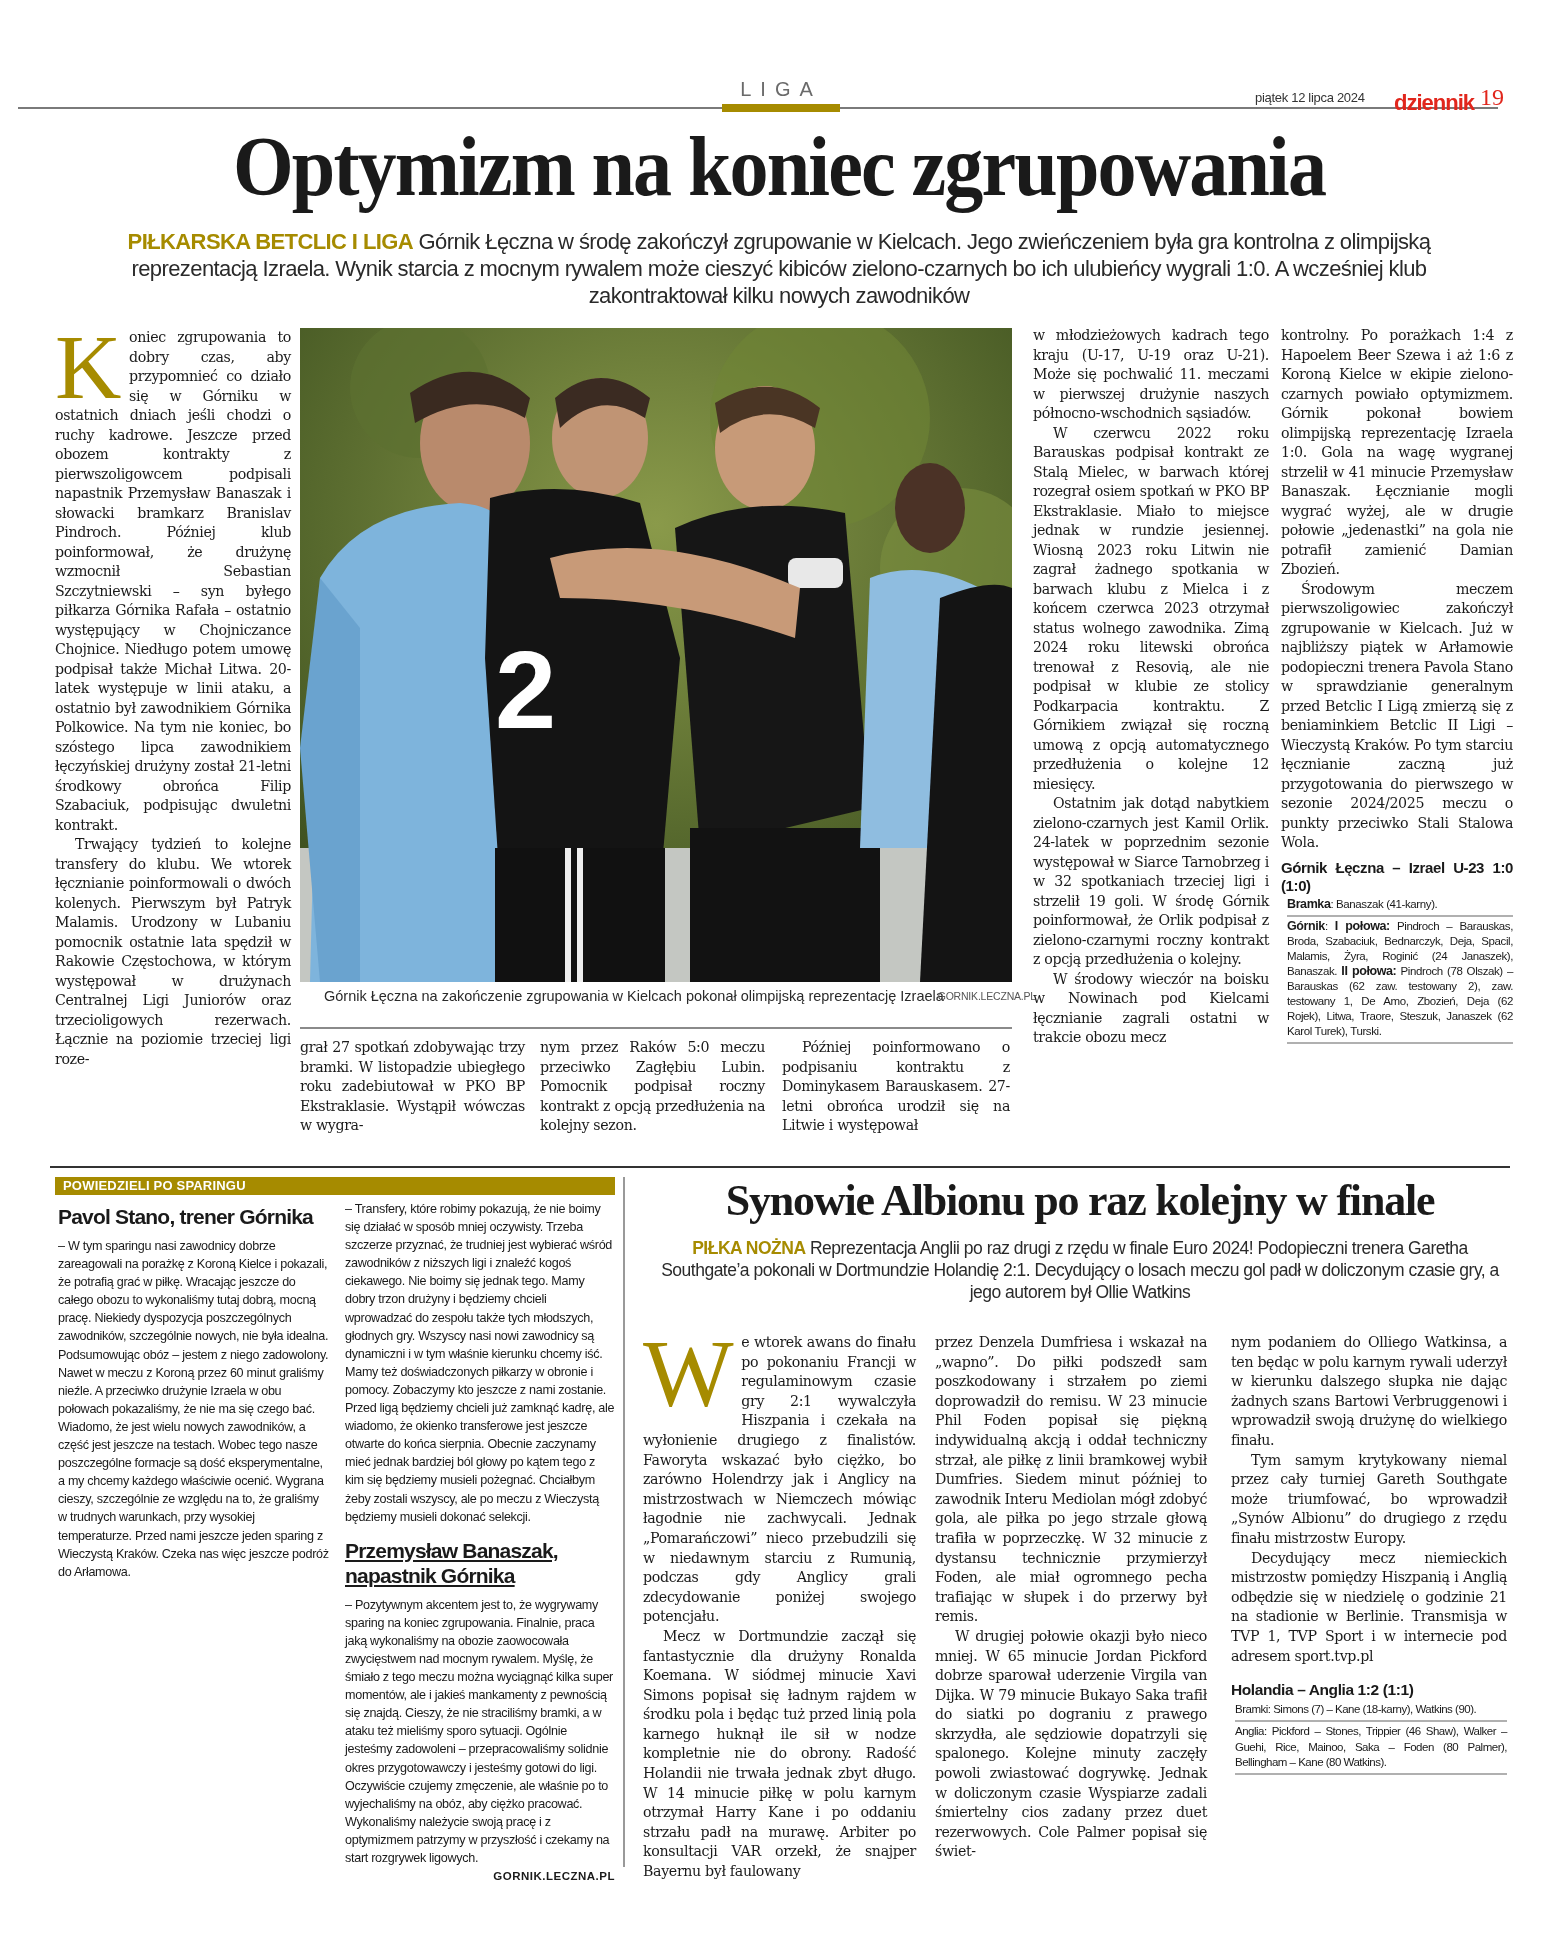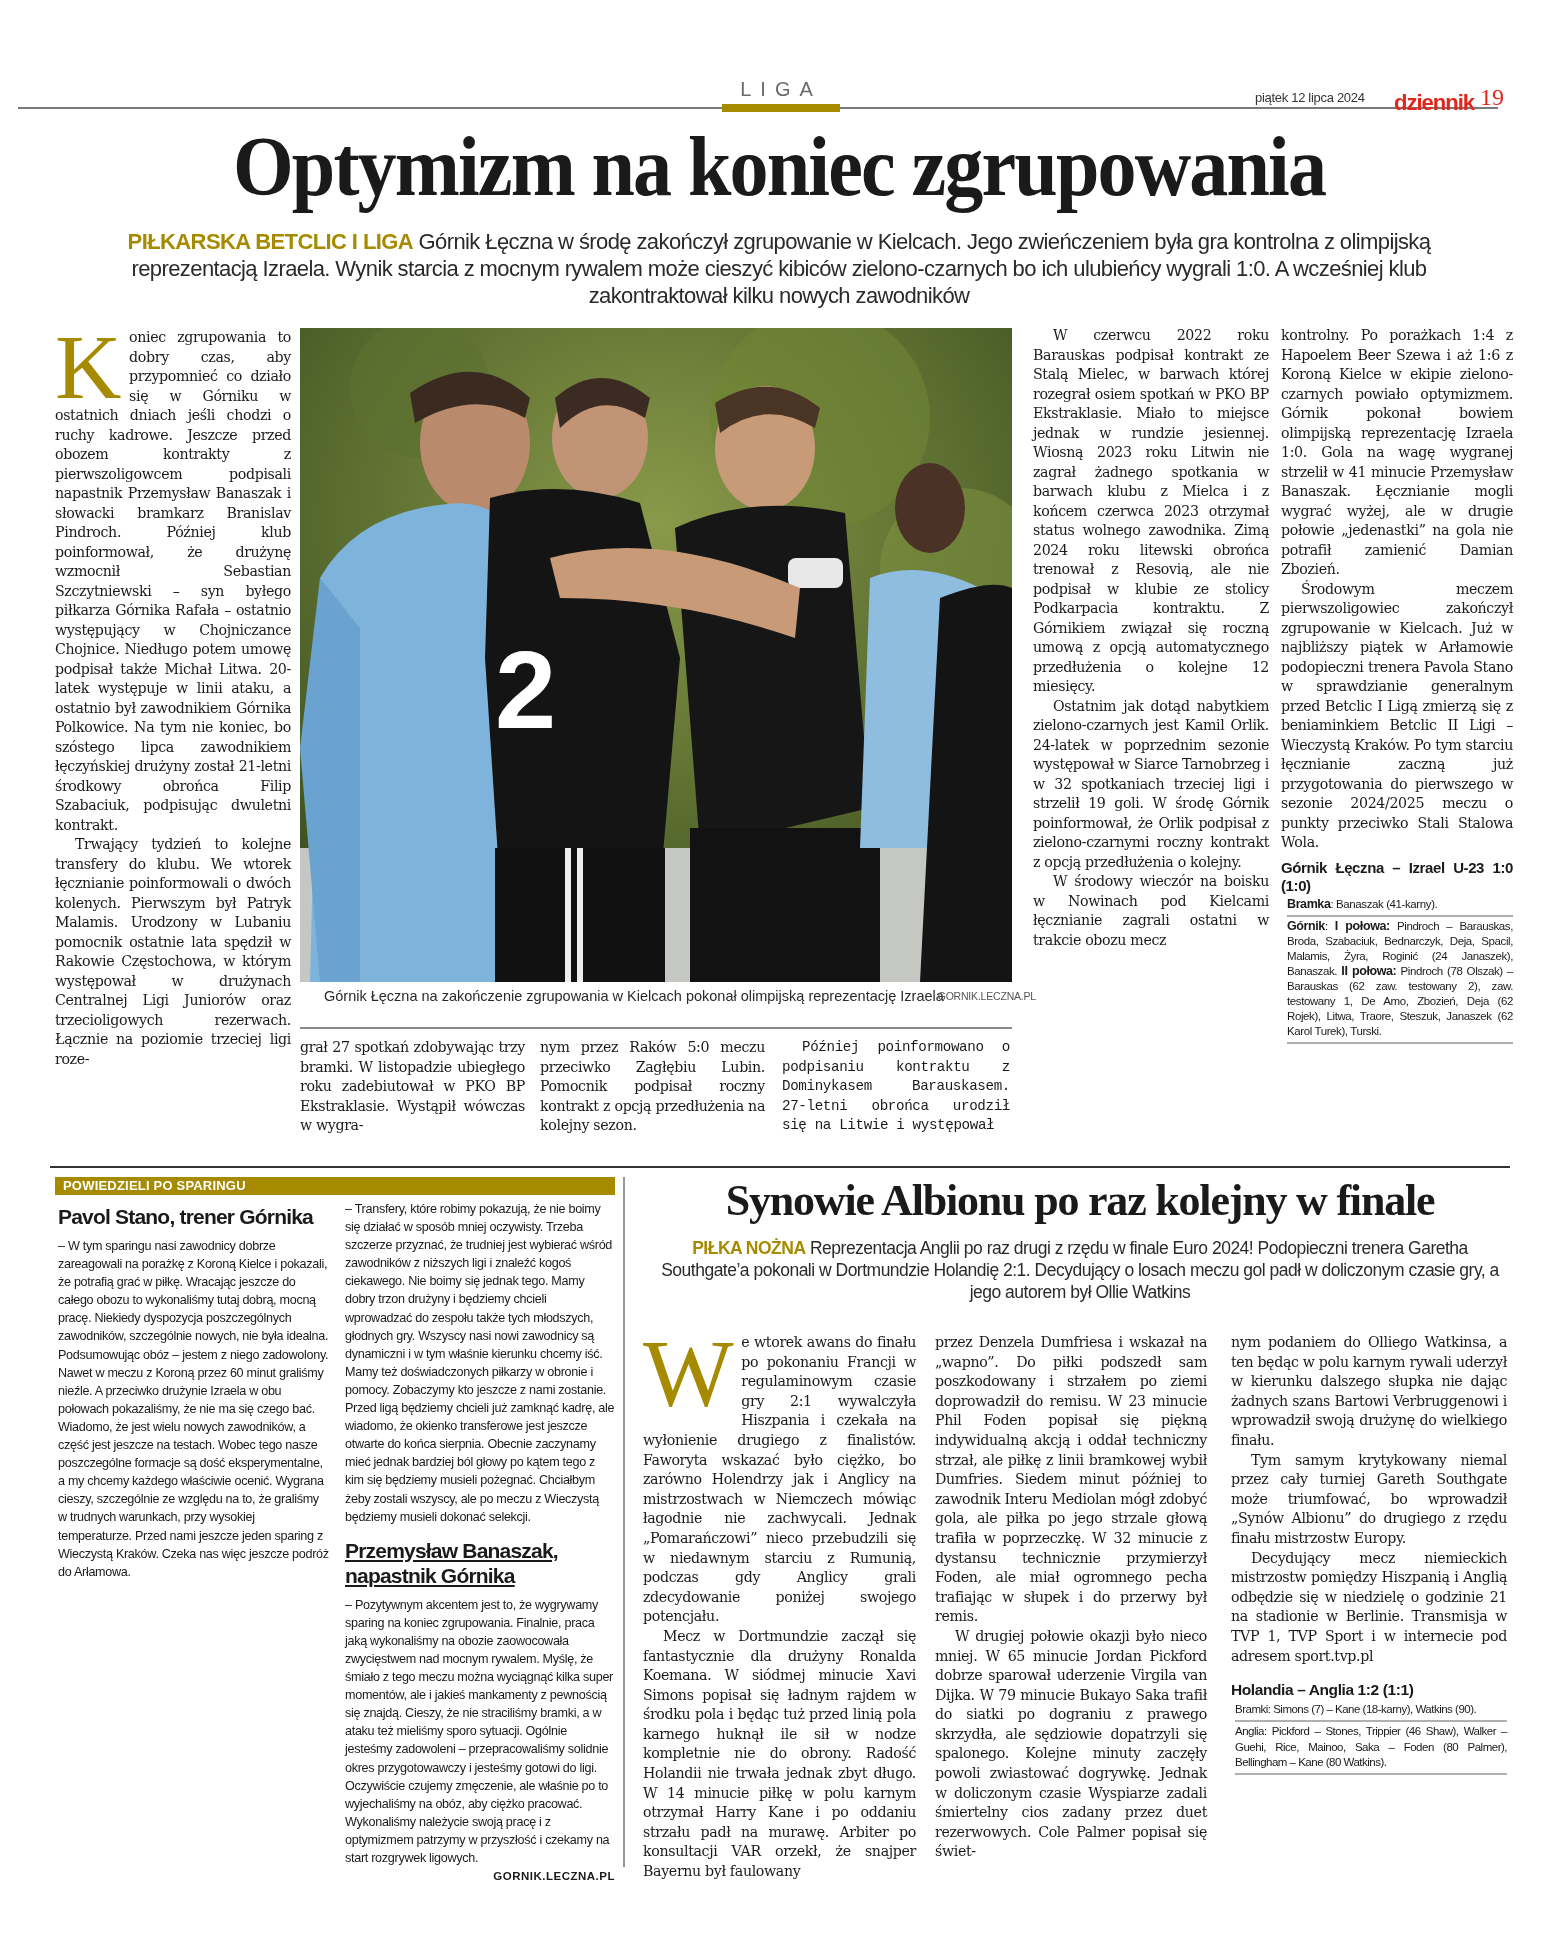--- a/index.html
+++ b/index.html
@@ -129,25 +129,26 @@
   <span class="credit">GORNIK.LECZNA.PL</span>
 </div>
 <div class="caption-rule"></div>
 
 <div class="col" style="left:300px; top:1038px; width:225px;">
   <p class="first">grał 27 spotkań zdobywając trzy bramki. W listopadzie ubiegłego roku zadebiutował w PKO BP Ekstraklasie. Wystąpił wówczas w wygra-</p>
 </div>
 <div class="col" style="left:540px; top:1038px; width:225px;">
   <p class="first">nym przez Raków 5:0 meczu przeciwko Zagłębiu Lubin. Pomocnik podpisał roczny kontrakt z opcją przedłużenia na kolejny sezon.</p>
 </div>
-<div class="col" style="left:782px; top:1038px; width:228px;font-family:Liberation Mono, monospace;">
+<div class="col" style="left:782px; top:1038px; width:228px;">
   <p>Później poinformowano o podpisaniu kontraktu z Dominykasem Barauskasem. 27-letni obrońca urodził się na Litwie i występował</p>
 </div>
 
 <div class="col" style="left:1033px; top:326px; width:236px;">
+  <p class="first">w młodzieżowych kadrach tego kraju (U-17, U-19 oraz U-21). Może się pochwalić 11. meczami w pierwszej drużynie naszych północno-wschodnich sąsiadów.</p>
   <p>W czerwcu 2022 roku Barauskas podpisał kontrakt ze Stalą Mielec, w barwach której rozegrał osiem spotkań w PKO BP Ekstraklasie. Miało to miejsce jednak w rundzie jesiennej. Wiosną 2023 roku Litwin nie zagrał żadnego spotkania w barwach klubu z Mielca i z końcem czerwca 2023 otrzymał status wolnego zawodnika. Zimą 2024 roku litewski obrońca trenował z Resovią, ale nie podpisał w klubie ze stolicy Podkarpacia kontraktu. Z Górnikiem związał się roczną umową z opcją automatycznego przedłużenia o kolejne 12 miesięcy.</p>
   <p>Ostatnim jak dotąd nabytkiem zielono-czarnych jest Kamil Orlik. 24-latek w poprzednim sezonie występował w Siarce Tarnobrzeg i w 32 spotkaniach trzeciej ligi i strzelił 19 goli. W środę Górnik poinformował, że Orlik podpisał z zielono-czarnymi roczny kontrakt z opcją przedłużenia o kolejny.</p>
   <p>W środowy wieczór na boisku w Nowinach pod Kielcami łęcznianie zagrali ostatni w trakcie obozu mecz</p>
 </div>
 
 <div class="col" style="left:1281px; top:326px; width:232px;">
   <p class="first">kontrolny. Po porażkach 1:4 z Hapoelem Beer Szewa i aż 1:6 z Koroną Kielce w ekipie zielono-czarnych powiało optymizmem. Górnik pokonał bowiem olimpijską reprezentację Izraela 1:0. Gola na wagę wygranej strzelił w 41 minucie Przemysław Banaszak. Łęcznianie mogli wygrać wyżej, ale w drugie połowie „jedenastki” na gola nie potrafił zamienić Damian Zbozień.</p>
   <p>Środowym meczem pierwszoligowiec zakończył zgrupowanie w Kielcach. Już w najbliższy piątek w Arłamowie podopieczni trenera Pavola Stano w sprawdzianie generalnym przed Betclic I Ligą zmierzą się z beniaminkiem Betclic II Ligi – Wieczystą Kraków. Po tym starciu łęcznianie zaczną już przygotowania do pierwszego w sezonie 2024/2025 meczu o punkty przeciwko Stali Stalowa Wola.</p>
   <div class="result-title">Górnik Łęczna – Izrael U-23 1:0 (1:0)</div>
   <div class="result-box">

